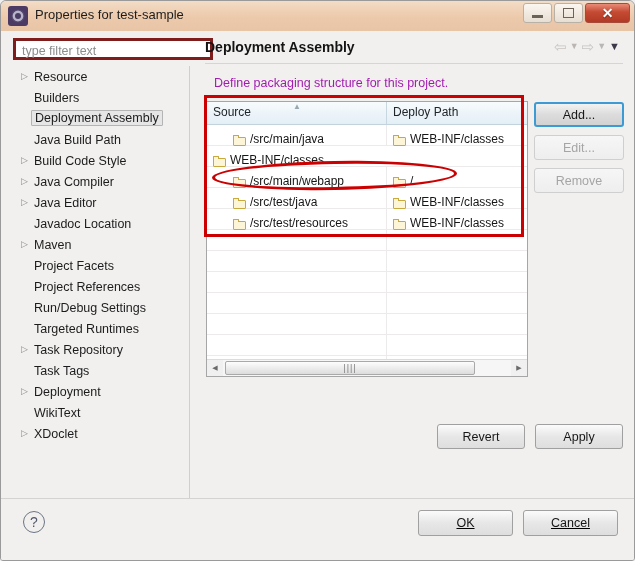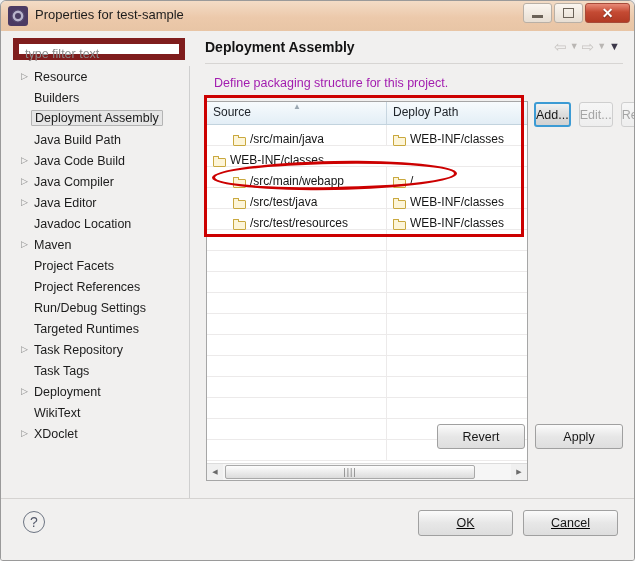--- a/index.html
+++ b/index.html
@@ -100,22 +100,22 @@
     left: 0; top: 30px;
     width: 633px;
     height: 499px;
     background: #f1f0ef;
   }
 
   
   .filter-box {
     position: absolute;
     left: 12px; top: 7px;
-    width: 172px; height: 22px;
-    border: 6px solid #7f1d1d;
+    width: 200px; height: 22px;
+    border: 3px solid #7f1d1d;
     background: #ffffff;
     box-sizing: border-box;
   }
   .filter-box .ph {
     position: absolute;
     left: 6px; top: 3px;
     font-size: 12.5px;
     color: #8c8c8c;
     white-space: nowrap;
   }
@@ -201,21 +201,21 @@
     left: 9px; top: 45px;
     font-size: 12.5px;
     color: #a21caf;
     margin-left: 8px;
   }
 
   
   .table-wrap {
     position: absolute;
     left: 9px; top: 70px;
-    width: 322px; height: 380px;
+    width: 322px; height: 276px;
     border: 1px solid #a6a6a6;
     background: #ffffff;
     box-sizing: border-box;
     overflow: hidden;
   }
   .thead {
     display: flex;
     height: 22px;
     background: linear-gradient(to bottom, #f7fbfd, #e3eef6);
     border-bottom: 1px solid #c2d3de;
@@ -330,21 +330,21 @@
     letter-spacing: 1px;
     line-height: 1;
   }
 
   
   .side-buttons {
     position: absolute;
     left: 337px; top: 71px;
     width: 90px;
     display: flex;
-    flex-direction: row;
+    flex-direction: column;
     gap: 8px;
   }
   .btn {
     height: 25px;
     border: 1px solid #a0a0a0;
     border-radius: 3px;
     background: linear-gradient(to bottom, #fbfbfb, #e7e7e7 50%, #dedede);
     font-size: 12.5px;
     color: #171717;
     display: flex;
@@ -467,21 +467,21 @@
         <div class="tree-item selected">
           <span class="tree-arrow empty"></span>
           <span class="tree-label">Deployment Assembly</span>
         </div>
         <div class="tree-item">
           <span class="tree-arrow empty"></span>
           <span class="tree-label">Java Build Path</span>
         </div>
         <div class="tree-item">
           <span class="tree-arrow">▷</span>
-          <span class="tree-label">Java Code Build</span>
+          <span class="tree-label">Build Code Style</span>
         </div>
         <div class="tree-item">
           <span class="tree-arrow">▷</span>
           <span class="tree-label">Java Compiler</span>
         </div>
         <div class="tree-item">
           <span class="tree-arrow">▷</span>
           <span class="tree-label">Java Editor</span>
         </div>
         <div class="tree-item">

